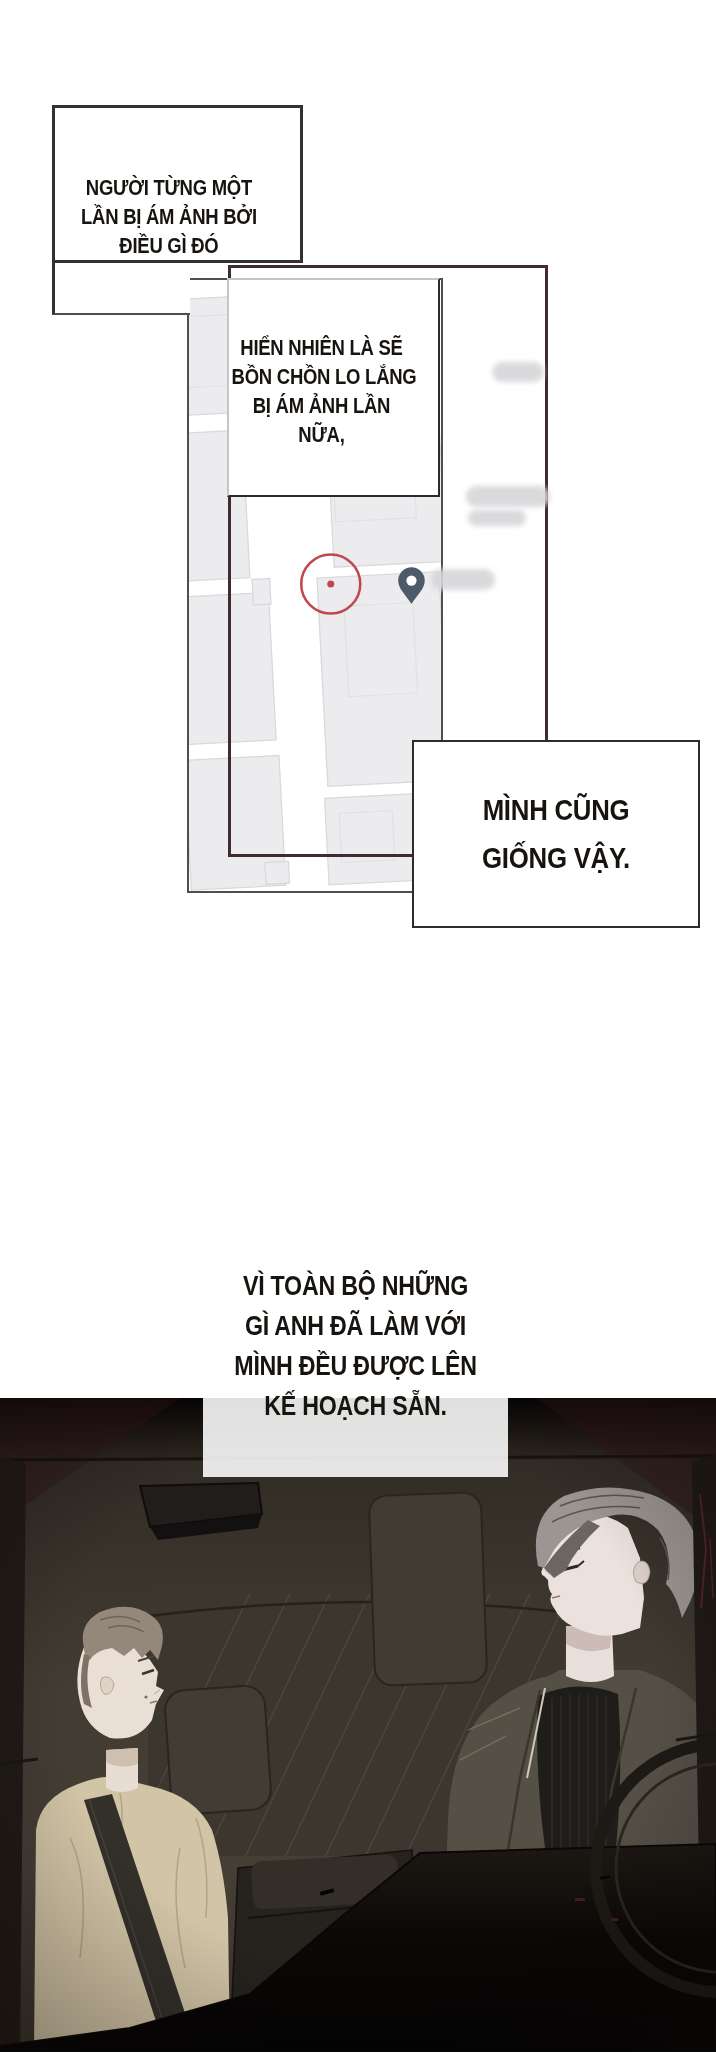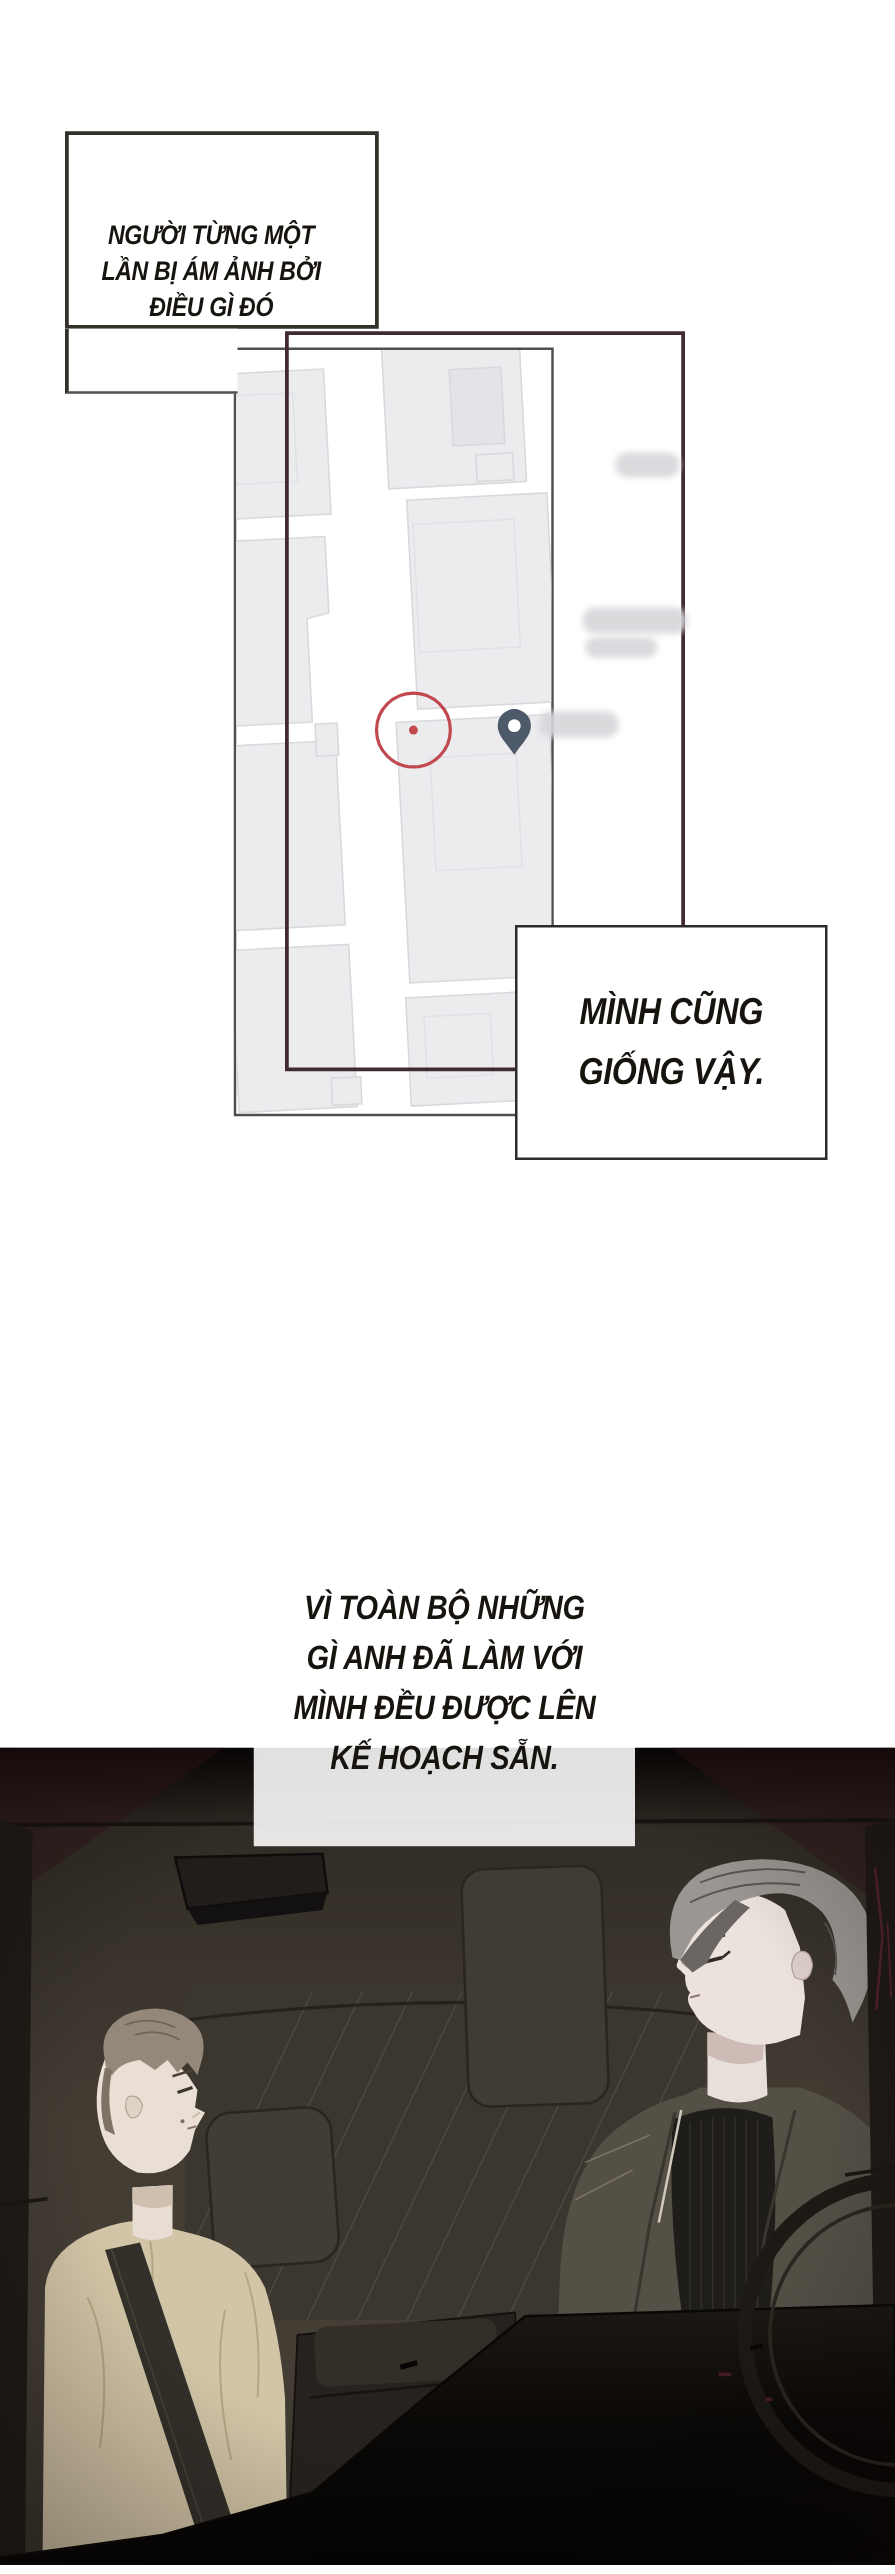--- a/index.html
+++ b/index.html
@@ -1,20 +1,20 @@
 <!DOCTYPE html>
 <html><head>
 <meta charset="utf-8">
 <style>
   html,body{margin:0;padding:0;background:#fff;}
   #page{position:relative;width:716px;height:2059px;background:#fff;overflow:hidden;
         font-family:"Liberation Sans","DejaVu Sans",sans-serif;}
   .abs{position:absolute;}
   .box{position:absolute;background:#ffffff;box-sizing:border-box;display:flex;
-       flex-direction:column;justify-content:center;font-style:italic;}
+       flex-direction:column;justify-content:center;}
   .txt{width:100%;text-align:center;font-weight:800;color:#17130f;
        transform:scaleX(.86);transform-origin:50% 50%;}
   .txt div{white-space:nowrap;}
   .b12 .txt{font-size:21.5px;line-height:29px;letter-spacing:-.3px;}
   .b3 .txt{font-size:30px;line-height:48px;letter-spacing:-.3px;}
   .b4 .txt{font-size:27px;line-height:40px;letter-spacing:-.3px;}
   .blob{position:absolute;background:#d6d6da;border-radius:10px;filter:blur(2.5px);opacity:.9;z-index:4;}
 </style>
 </head>
 <body>
@@ -54,36 +54,46 @@
     </g>
   </svg>
 
   <div class="abs" style="left:228px;top:265px;width:320px;height:592px;border:3px solid #402b33;box-sizing:border-box;z-index:3;"></div>
 
   <div class="blob" style="left:492px;top:362px;width:52px;height:20px;"></div>
   <div class="blob" style="left:466px;top:486px;width:84px;height:21px;"></div>
   <div class="blob" style="left:468px;top:510px;width:58px;height:16px;"></div>
   <div class="blob" style="left:431px;top:569px;width:64px;height:21px;"></div>
 
+  <div class="box b12" style="left:227px;top:278px;width:213px;height:219px;z-index:5;
+              border-top:2px solid #c6c6c6;border-left:2px solid #c6c6c6;
+              border-right:2px solid #2d2a27;border-bottom:2px solid #2d2a27;padding-top:8px;">
+    <div class="txt" style="transform:scaleX(.86) translateX(-14px);">
+      <div>HIỂN NHIÊN LÀ SẼ</div>
+      <div>BỒN CHỒN LO LẮNG</div>
+      <div>BỊ ÁM ẢNH LẦN</div>
+      <div>NỮA,</div>
+    </div>
+  </div>
 
   <div class="box b12" style="left:52px;top:105px;width:251px;height:158px;z-index:6;
               border-top:3px solid #34302b;border-left:3px solid #34302b;
               border-right:3px solid #34302b;border-bottom:3px solid #34302b;
               justify-content:flex-start;padding-top:66px;">
     <div class="txt" style="transform:scaleX(.86) translateX(-10px);">
       <div>NGƯỜI TỪNG MỘT</div>
       <div>LẦN BỊ ÁM ẢNH BỞI</div>
       <div>ĐIỀU GÌ ĐÓ</div>
     </div>
   </div>
 
   <div class="abs" style="left:52px;top:263px;width:138px;height:52px;background:#fff;box-sizing:border-box;
               border-left:3px solid #34302b;border-bottom:2px solid #4f4f4f;z-index:6;"></div>
 
-  <div class="box b3" style="left:412px;top:740px;width:250px;height:188px;z-index:5;border:2.5px solid #2e2b28;">
+  <div class="box b3" style="left:412px;top:740px;width:288px;height:188px;z-index:5;border:2.5px solid #2e2b28;">
     <div class="txt">
       <div>MÌNH CŨNG</div>
       <div>GIỐNG VẬY.</div>
     </div>
   </div>
 
   <svg class="abs" style="left:0;top:1398px;z-index:1;" width="716" height="654" viewBox="0 0 716 654">
     <defs>
       <linearGradient id="roofG" x1="0" y1="0" x2="0" y2="1">
         <stop offset="0" stop-color="#070505"></stop>

